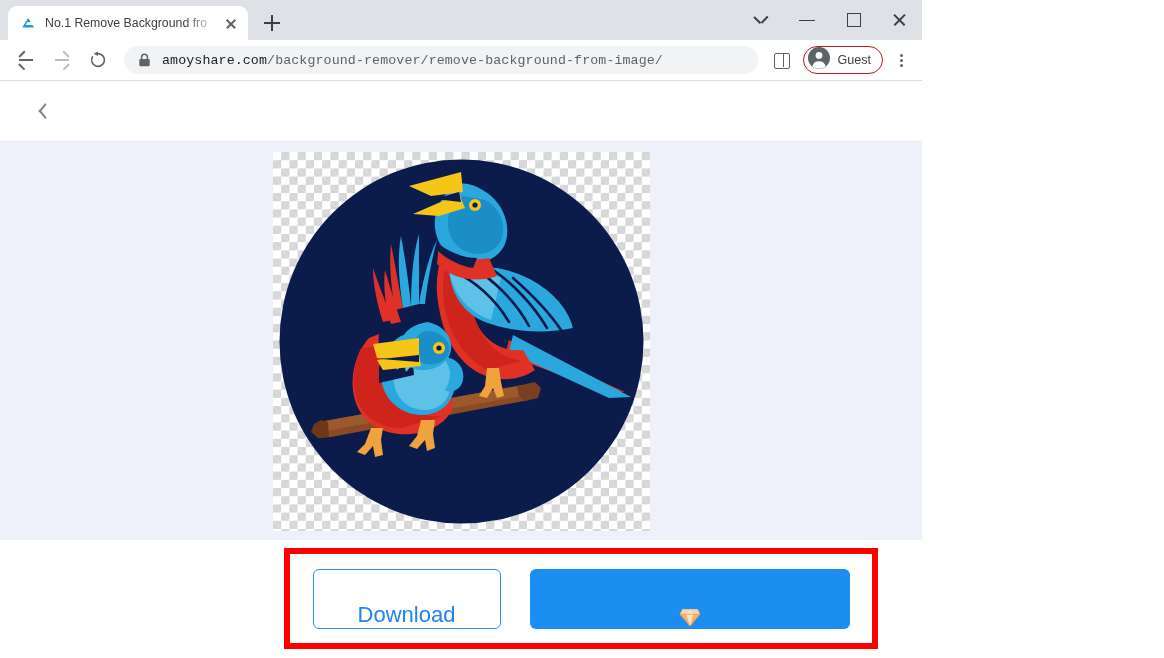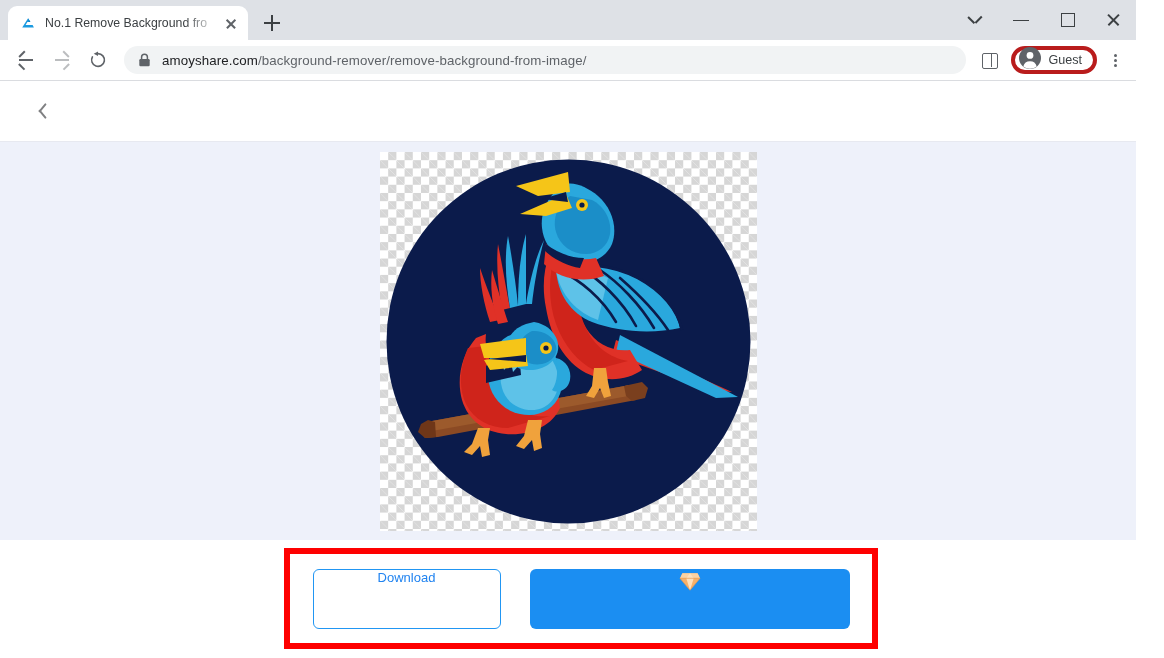--- a/index.html
+++ b/index.html
@@ -4,21 +4,21 @@
 <style>
   * { box-sizing: border-box; margin: 0; padding: 0; }
   html, body {
     width: 1164px; height: 658px;
     font-family: "Liberation Sans", sans-serif;
     background: #ffffff;
     overflow: hidden;
   }
 
   
-  .browser { width: 1136px; height: 658px; display: flex; flex-direction: column; }
+  .browser { width: 922px; height: 658px; display: flex; flex-direction: column; }
 
   .tabstrip {
     height: 40px; background: #dee1e6; display: flex; align-items: flex-end;
     padding-left: 8px; position: relative; flex: 0 0 40px;
   }
   .tab {
     height: 34px; width: 240px; background: #ffffff;
     border-radius: 9px 9px 0 0; display: flex; align-items: center;
     padding: 0 8px 0 11px; position: relative;
   }
@@ -79,35 +79,35 @@
   .arrow-fwd::after  { left:14px; top:11px; width:8px; height:1.6px; transform-origin: right center; transform: rotate(45deg); }
   .arrow-fwd i { position:absolute; left:14px; top:17.8px; width:8px; height:1.6px; background:#5f6368; transform-origin:right center; transform: rotate(-45deg); }
 
   .reload svg { position:absolute; left:6px; top:6px; }
 
   .omnibox {
     flex: 1; height: 28px; background: #f1f3f4; border-radius: 14px;
     display: flex; align-items: center; padding: 0 14px; margin: 0 6px 0 8px;
   }
   .lock { width: 13px; height: 14px; flex: 0 0 13px; margin-right: 11px; }
-  .url { font-size: 13.3px; color: #5f6368; white-space: nowrap; letter-spacing: .1px; }
+  .url { font-size: 13.3px; color: #5f6368; white-space: nowrap; letter-spacing: .1px; font-family: Liberation Mono, monospace; }
   .url b { color: #202124; font-weight: 400; }
 
   .tb-icon { width: 30px; height: 30px; position: relative; margin-left: 2px; }
   .sidepanel::before {
     content:""; position:absolute; left:8px; top:8px; width:14px; height:14px;
     border:1.8px solid #5f6368; border-radius:2px;
   }
   .sidepanel::after {
     content:""; position:absolute; left:17px; top:8px; width:5px; height:14px;
     border-left:1.8px solid #5f6368;
   }
   .profile {
     height: 28px; display: flex; align-items: center; gap: 7px;
-    border: 4px solid #b91c1c; border-radius: 15px; padding: 0 11px 0 4px;
+    border: 1px solid #b91c1c; border-radius: 15px; padding: 0 11px 0 4px;
     margin-left: 7px;
   }
   .profile-label { font-size: 12.6px; color: #3c4043; }
   .kebab { width: 26px; height: 30px; position: relative; margin-left: 5px; }
   .kebab span { position:absolute; left:11.5px; width:3.2px; height:3.2px; border-radius:50%; background:#5f6368; }
   .kebab span:nth-child(1){ top:9px; } .kebab span:nth-child(2){ top:13.8px; } .kebab span:nth-child(3){ top:18.6px; }
 
   
   .page { flex: 1; display: flex; flex-direction: column; background: #ffffff; overflow: hidden; }
 
@@ -142,22 +142,22 @@
 
   .actionbar {
     height: 118px; flex: 0 0 118px; background: #ffffff; position: relative;
   }
   .redbox {
     position: absolute; left: 284px; top: 8px; width: 594px; height: 101px;
     border: 6px solid #fe0000;
     display: flex; align-items: center; justify-content: center; gap: 29px;
   }
   .btn {
-    height: 60px; border-radius: 6px; display: flex; align-items: flex-start;
-    justify-content: center; font-size: 13px; cursor: pointer;
+    height: 60px; border-radius: 6px; display: flex; align-items: flex-end;
+    justify-content: center; font-size: 22px; cursor: pointer;
   }
   .btn-outline {
     width: 188px; background: #ffffff; border: 1px solid #2196f3;
     color: #2083f0; font-weight: 400;
   }
   .btn-primary {
     width: 320px; background: #1b8ef2; color: #ffffff; font-weight: 700;
     gap: 14px; letter-spacing: .1px;
   }
   .gem { width: 24px; height: 24px; flex: 0 0 24px; }

